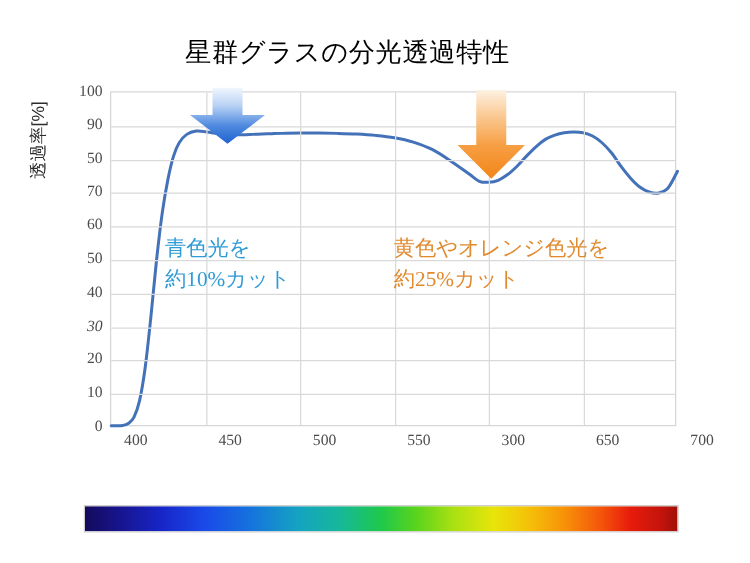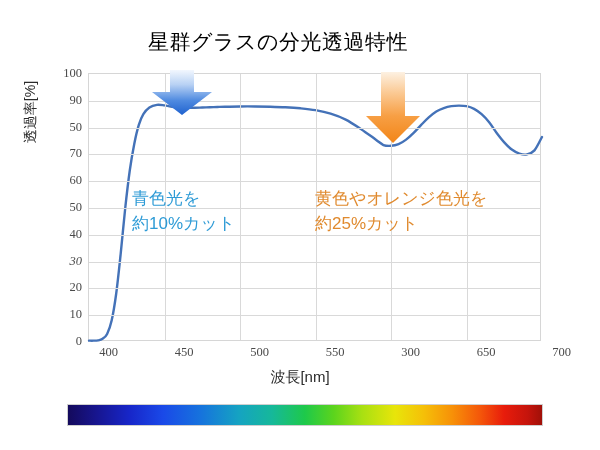--- a/index.html
+++ b/index.html
@@ -139,21 +139,21 @@
   .arrow {
     position: absolute;
   }
 
   
   .annot {
     position: absolute;
     font-size: 17px;
     line-height: 25px;
     white-space: nowrap;
-    font-family: Liberation Sans, sans-serif;
+    font-family: Liberation Serif, serif;
   }
   .annot-blue {
     left: 132px;
     top: 186px;
     color: #2e9bd6;
   }
   .annot-orange {
     left: 315px;
     top: 186px;
     color: #e08a2e;
@@ -234,21 +234,20 @@
   <div id="xtick-wrap">
       <div class="xtick" style="left: 0px;">400</div>
       <div class="xtick" style="left: 75.5px;">450</div>
       <div class="xtick" style="left: 151px;">500</div>
       <div class="xtick" style="left: 226.5px;">550</div>
       <div class="xtick" style="left: 302px;">300</div>
       <div class="xtick" style="left: 377.5px;">650</div>
       <div class="xtick" style="left: 453px;">700</div>
     </div>
 
-  <div class="x-axis-title">波長[nm]</div>
 
   <svg class="arrow" style="left:150px; top:70px; width:64px; height:46px;" viewBox="0 0 64 46">
     <defs>
       <linearGradient id="bluegrad" x1="0" y1="0" x2="0" y2="1">
         <stop offset="0%" stop-color="#f2f7fe"></stop>
         <stop offset="32%" stop-color="#b9d2f4"></stop>
         <stop offset="68%" stop-color="#4f8ae0"></stop>
         <stop offset="100%" stop-color="#1f62cf"></stop>
       </linearGradient>
     </defs>

